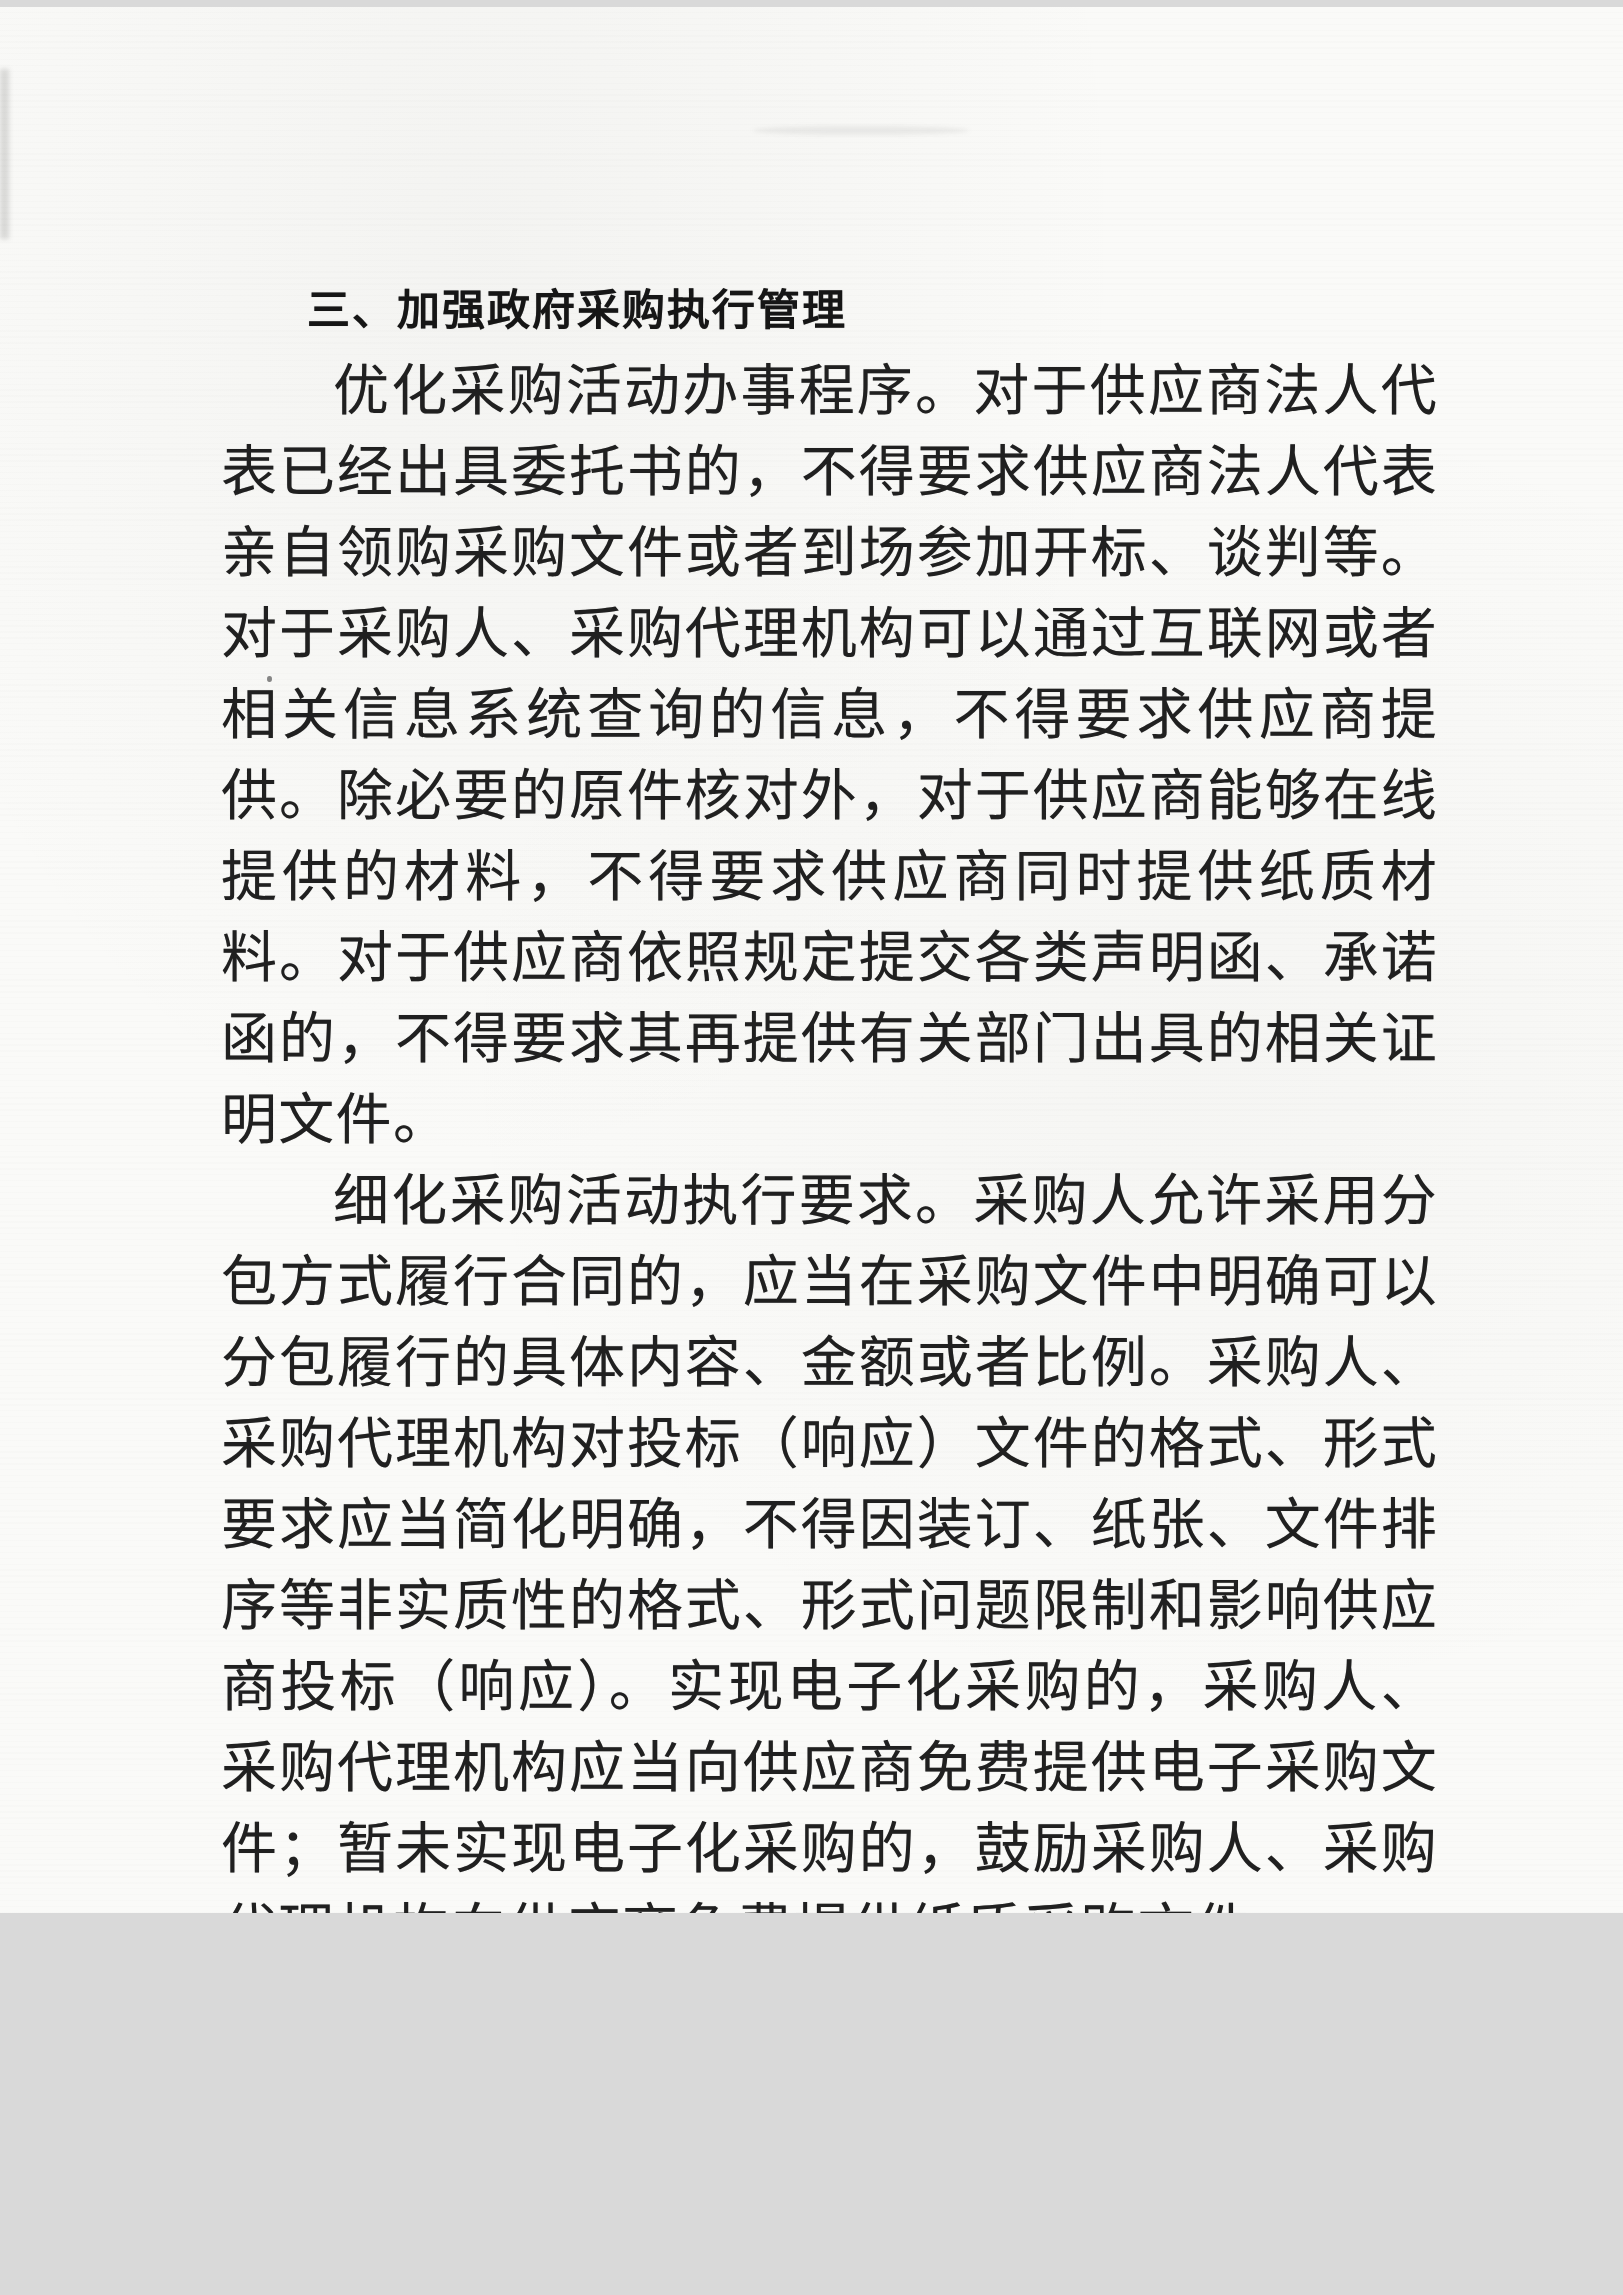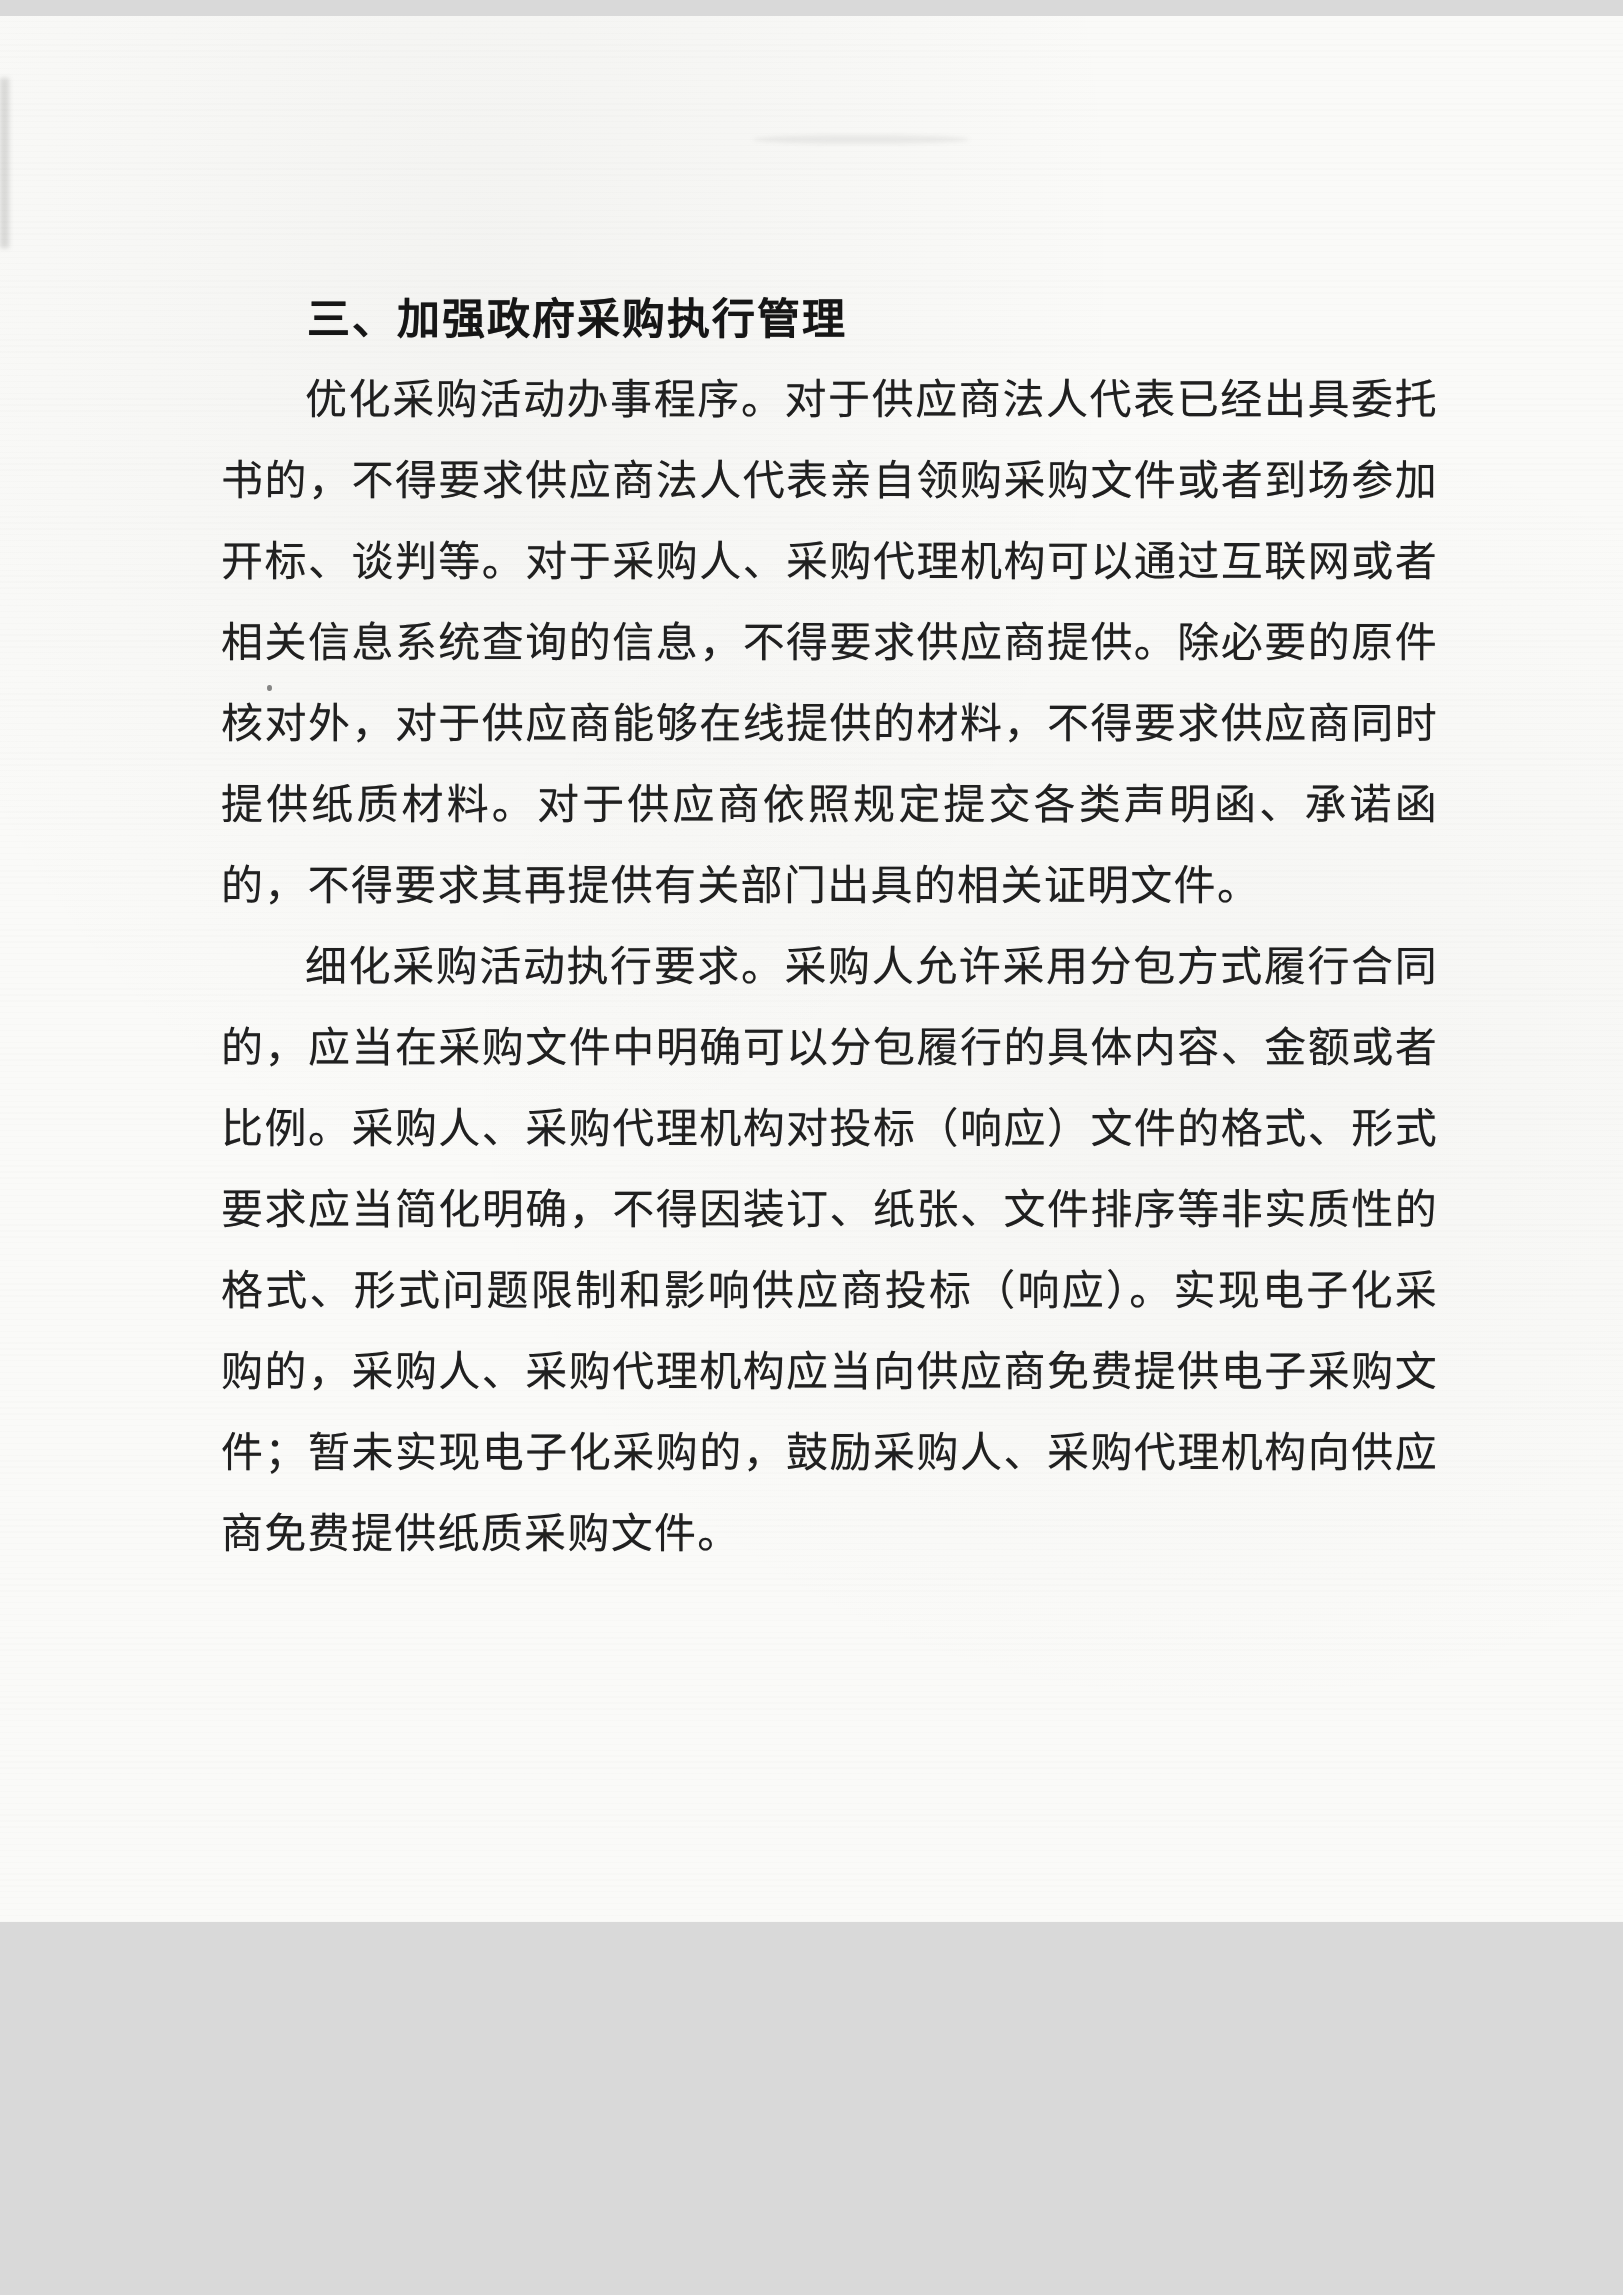--- a/index.html
+++ b/index.html
@@ -4,21 +4,21 @@
 <style>
   html, body {
     margin: 0;
     padding: 0;
     background: #d9d9d9;
   }
   .page {
     position: relative;
     width: 1623px;
     height: 1906px;
-    margin: 16px auto;
+    margin: 7px auto;
     background-color: #fafaf8;
     background-image:
       radial-gradient(ellipse at 30% 12%, rgba(120,120,115,0.05), transparent 40%),
       radial-gradient(ellipse at 75% 55%, rgba(125,125,120,0.04), transparent 45%),
       repeating-linear-gradient(0deg, rgba(90,90,85,0.015) 0 1.3px, transparent 1.3px 5.9px);
     overflow: hidden;
     color: #1e1e1e;
     font-family: "Liberation Serif", "DejaVu Serif", serif;
   }
   .content {
@@ -33,21 +33,21 @@
     font-weight: bold;
     font-size: 43px;
     line-height: 81px;
     letter-spacing: 2px;
     text-indent: 2em;
     color: #161616;
     text-shadow: 0 0 0.7px rgba(0,0,0,0.45);
   }
   .para {
     margin: 0;
-    font-size: 42px;
+    font-size: 56px;
     line-height: 81px;
     letter-spacing: 1.3px;
     text-indent: 2em;
     text-align: justify;
     text-justify: inter-character;
     color: #202020;
     text-shadow: 0 0 0.7px rgba(0,0,0,0.35);
   }
   .page-number {
     position: absolute;

